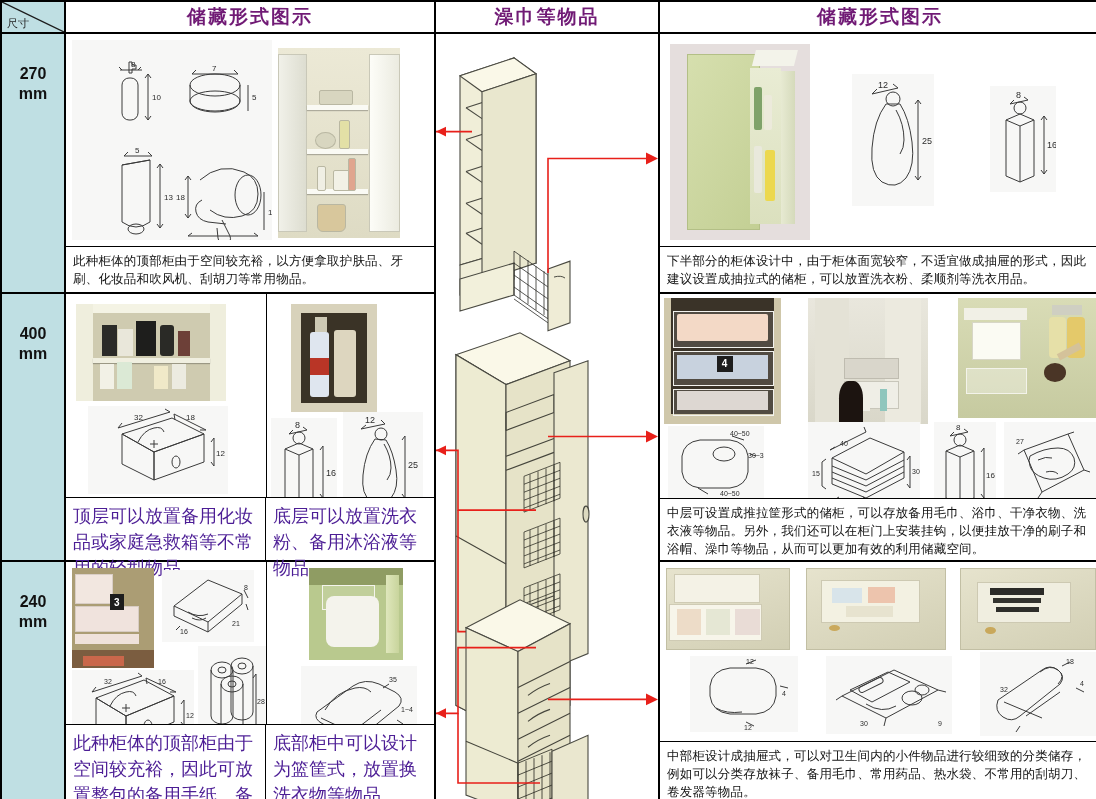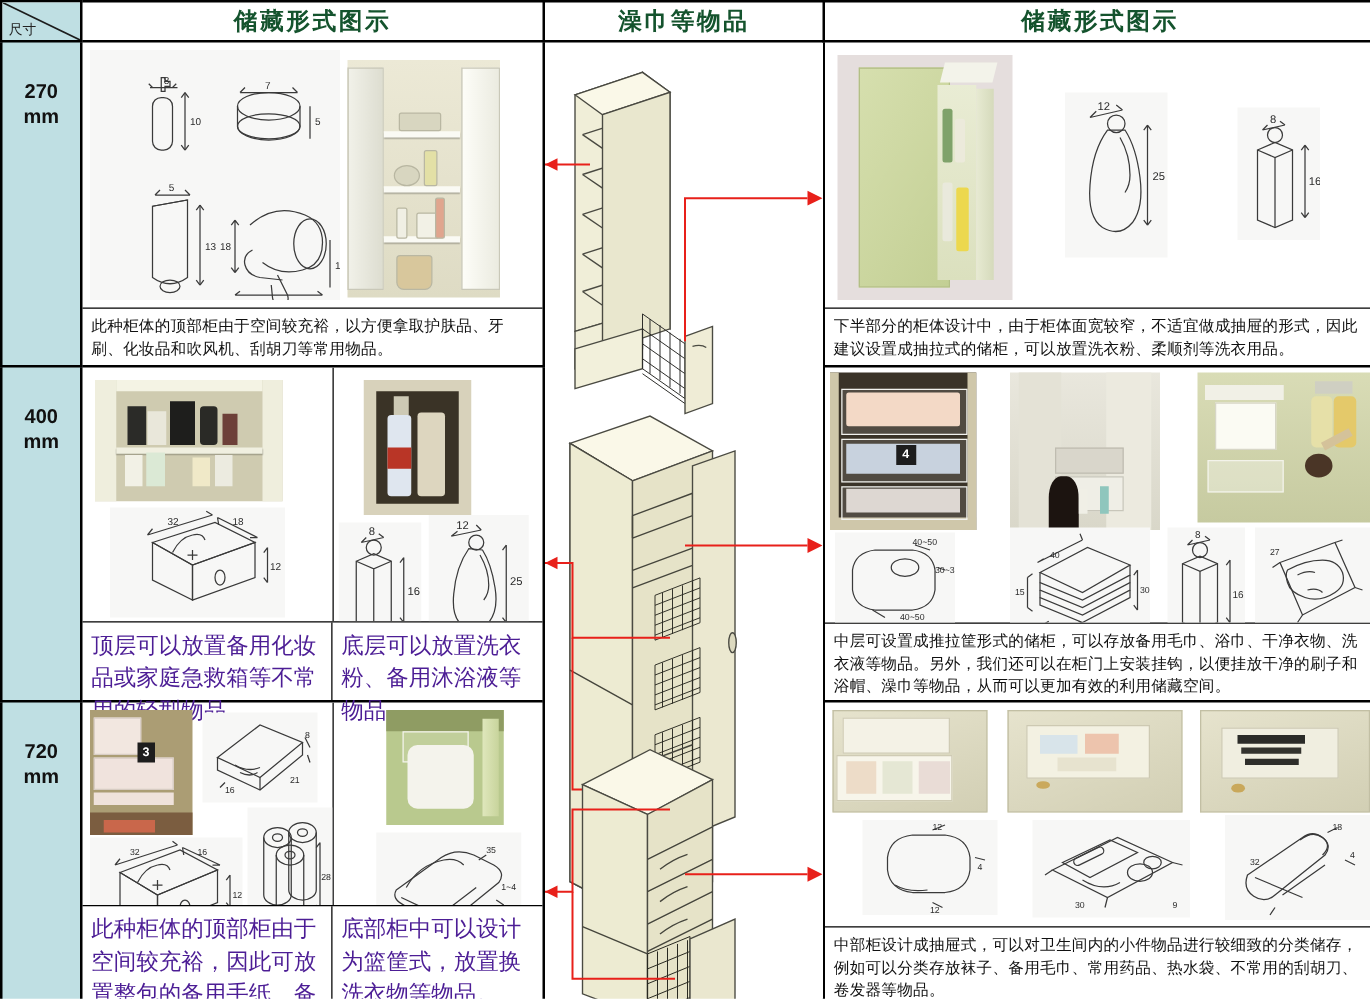--- a/index.html
+++ b/index.html
@@ -1,21 +1,21 @@
 <!DOCTYPE html>
 <html><head>
 <meta charset="utf-8">
 <style>
   html,body{margin:0;padding:0;background:#fff;}
   body{width:1096px;height:799px;font-family:"Liberation Sans","DejaVu Sans",sans-serif;color:#1a1a1a;overflow:hidden;}
   .sheet{position:relative;width:1096px;height:799px;box-sizing:border-box;}
   table.grid{border-collapse:collapse;width:1096px;height:799px;table-layout:fixed;}
   table.grid td{border:2px solid #000;padding:0;vertical-align:top;}
   
-  .hdr{height:30px;text-align:center;font-size:19px;font-weight:600;color:#14532d;
+  .hdr{height:30px;text-align:center;font-size:19px;font-weight:600;color:#701a75;
        letter-spacing:2px;font-family:"Liberation Serif","DejaVu Serif",serif;}
   .hdr-inner{display:flex;align-items:center;justify-content:center;height:30px;}
   .corner{position:relative;background:#bfdfe3;width:62px;height:30px;overflow:hidden;}
   .corner .diag{position:absolute;left:0;top:0;width:100%;height:100%;}
   .corner .dim{position:absolute;left:5px;bottom:1px;font-size:11px;color:#222;
        font-family:"Liberation Serif","DejaVu Serif",serif;}
   
   .sizecell{background:#bfdfe3;text-align:center;vertical-align:top;}
   .sizelbl{padding-top:30px;font-size:16px;font-weight:600;line-height:1.25;color:#111;}
   
@@ -519,21 +519,21 @@
           </div>
         </div>
         <div class="capbox" style="height:62px;">中层可设置成推拉筐形式的储柜，可以存放备用毛巾、浴巾、干净衣物、洗衣液等物品。另外，我们还可以在柜门上安装挂钩，以便挂放干净的刷子和浴帽、澡巾等物品，从而可以更加有效的利用储藏空间。</div>
       </div>
     </td>
   </tr>
 
   <tr style="height:241px;">
     <td class="sizecell">
       <div class="sizelbl">
-        <div>720</div>
+        <div>240</div>
         <div>mm</div>
       </div>
     </td>
 
     <td>
       <div class="cellwrap">
         <div class="media">
           <div class="subsplit">
             <div class="sub subdiv" style="flex:0 0 200px;">
               <div class="ph" style="left:6px;top:6px;width:82px;height:100px;background:#ab9d74;">

